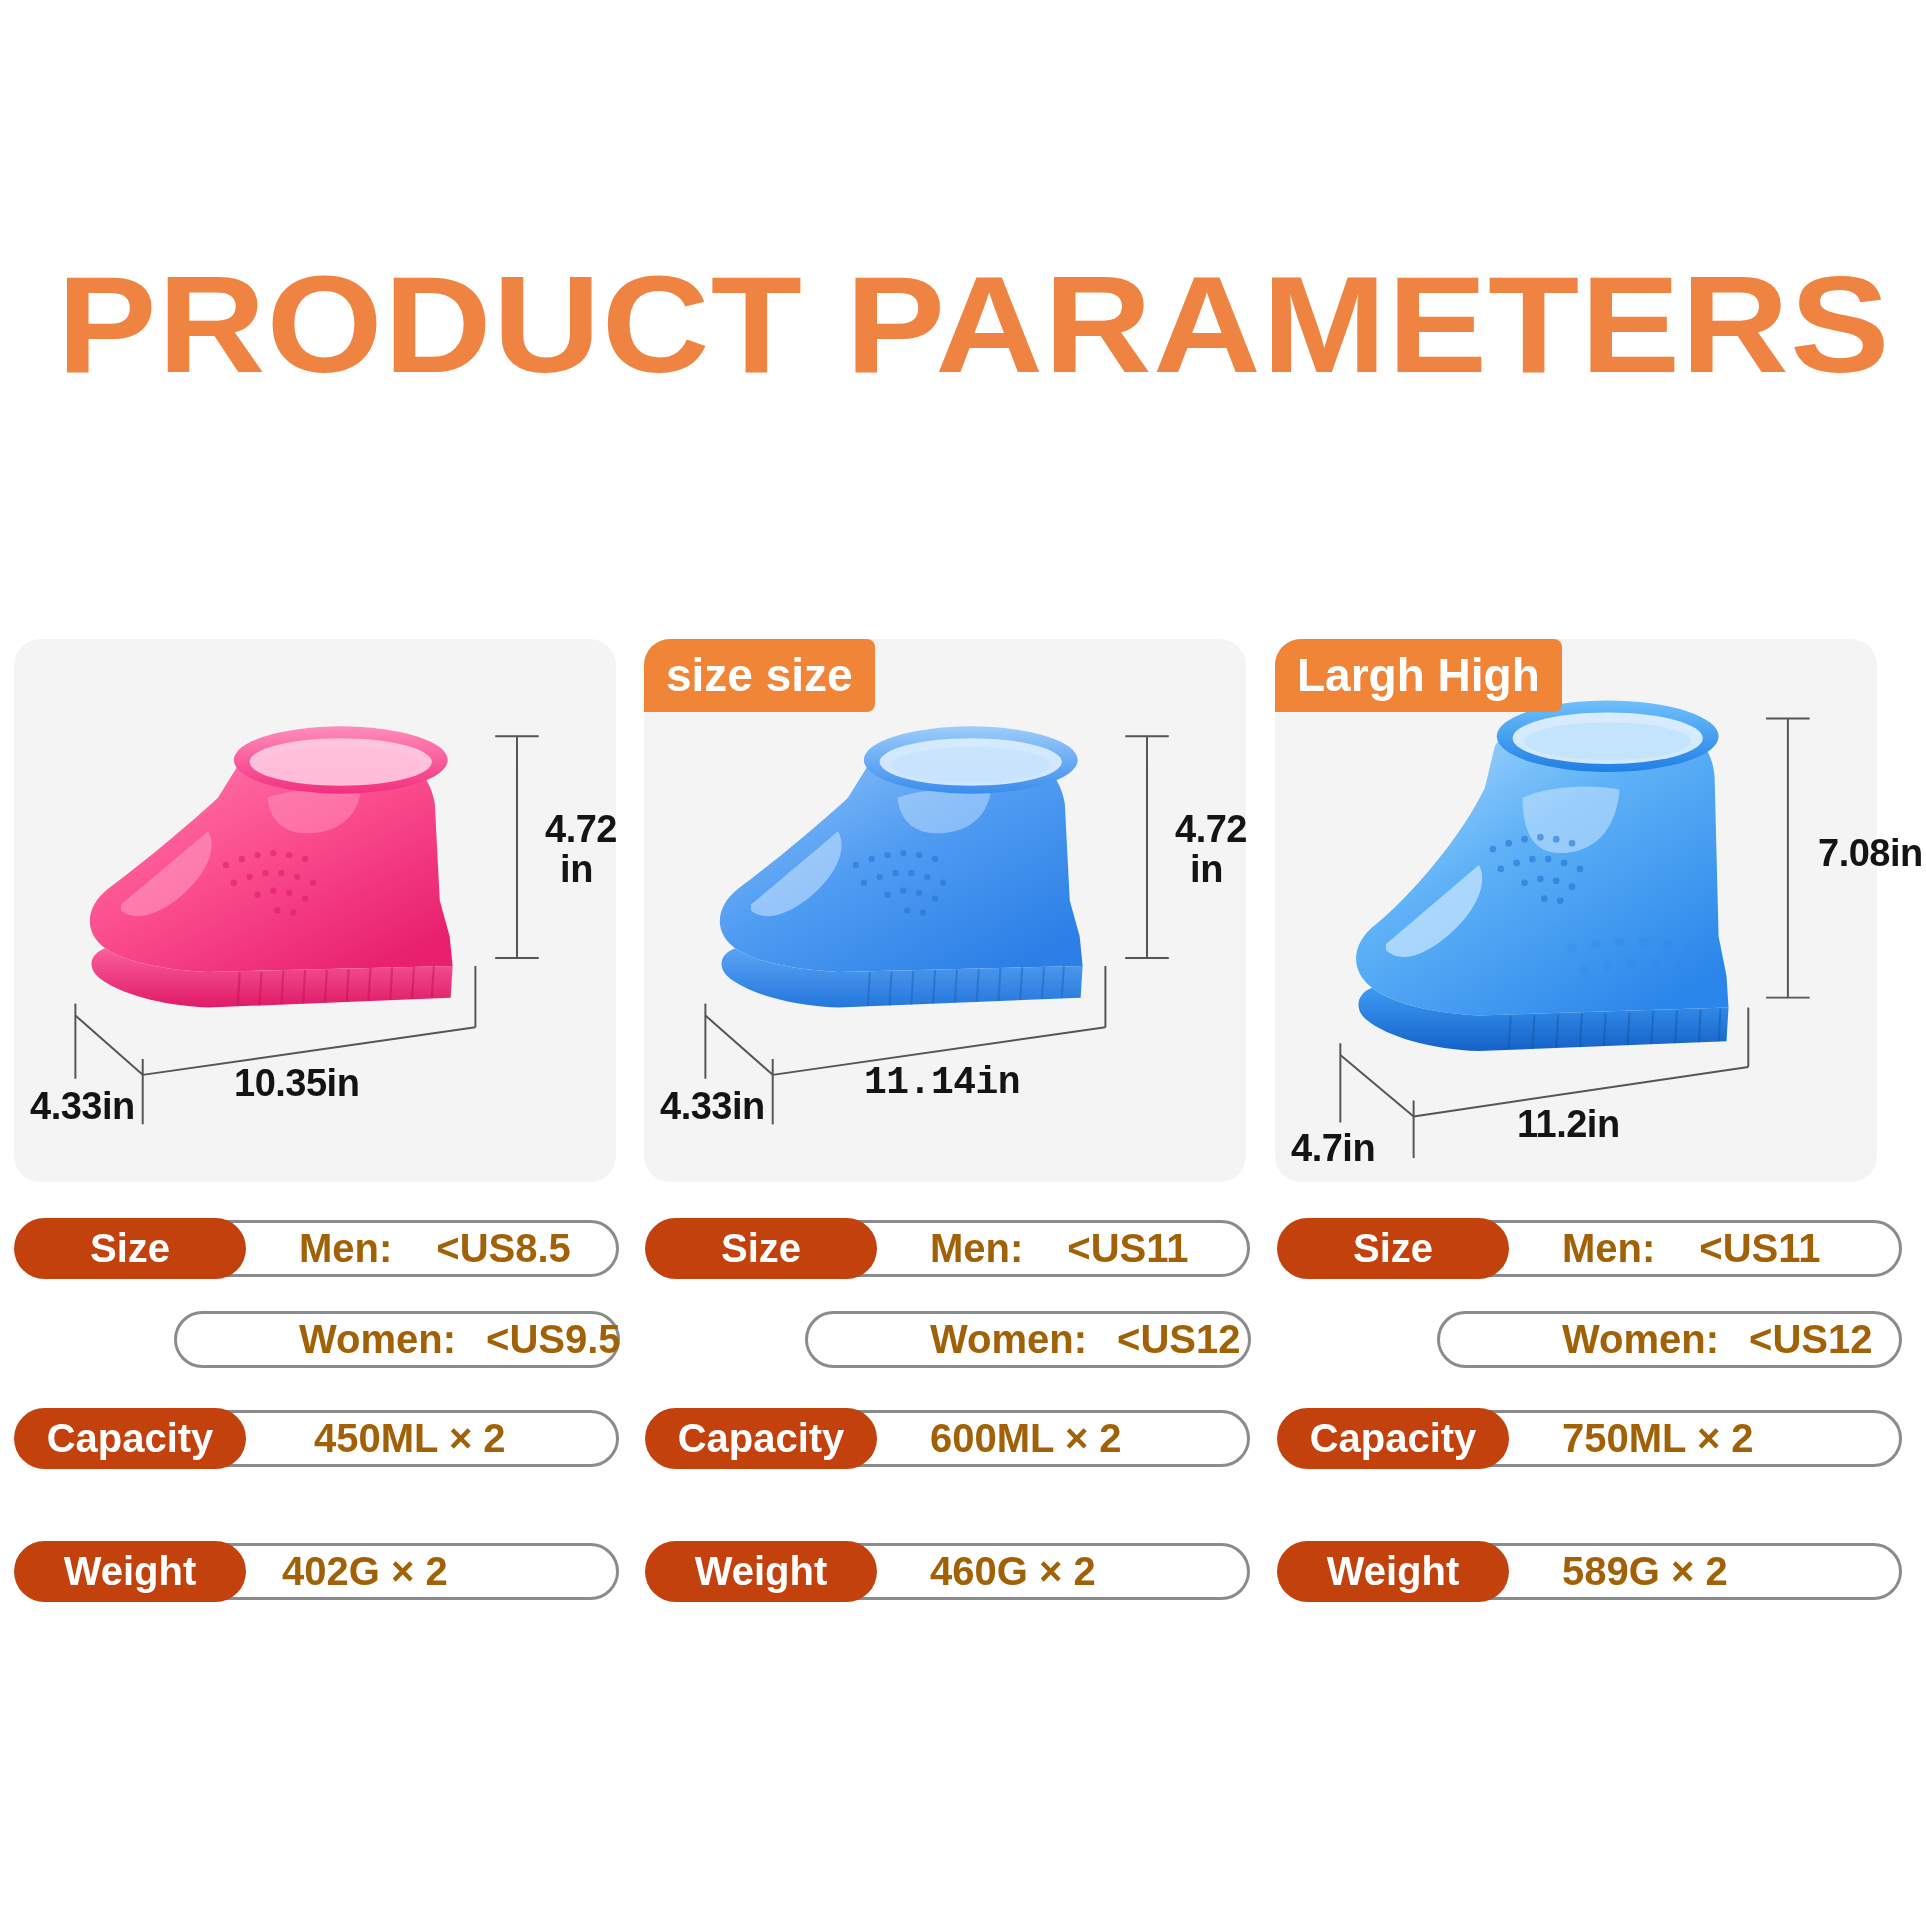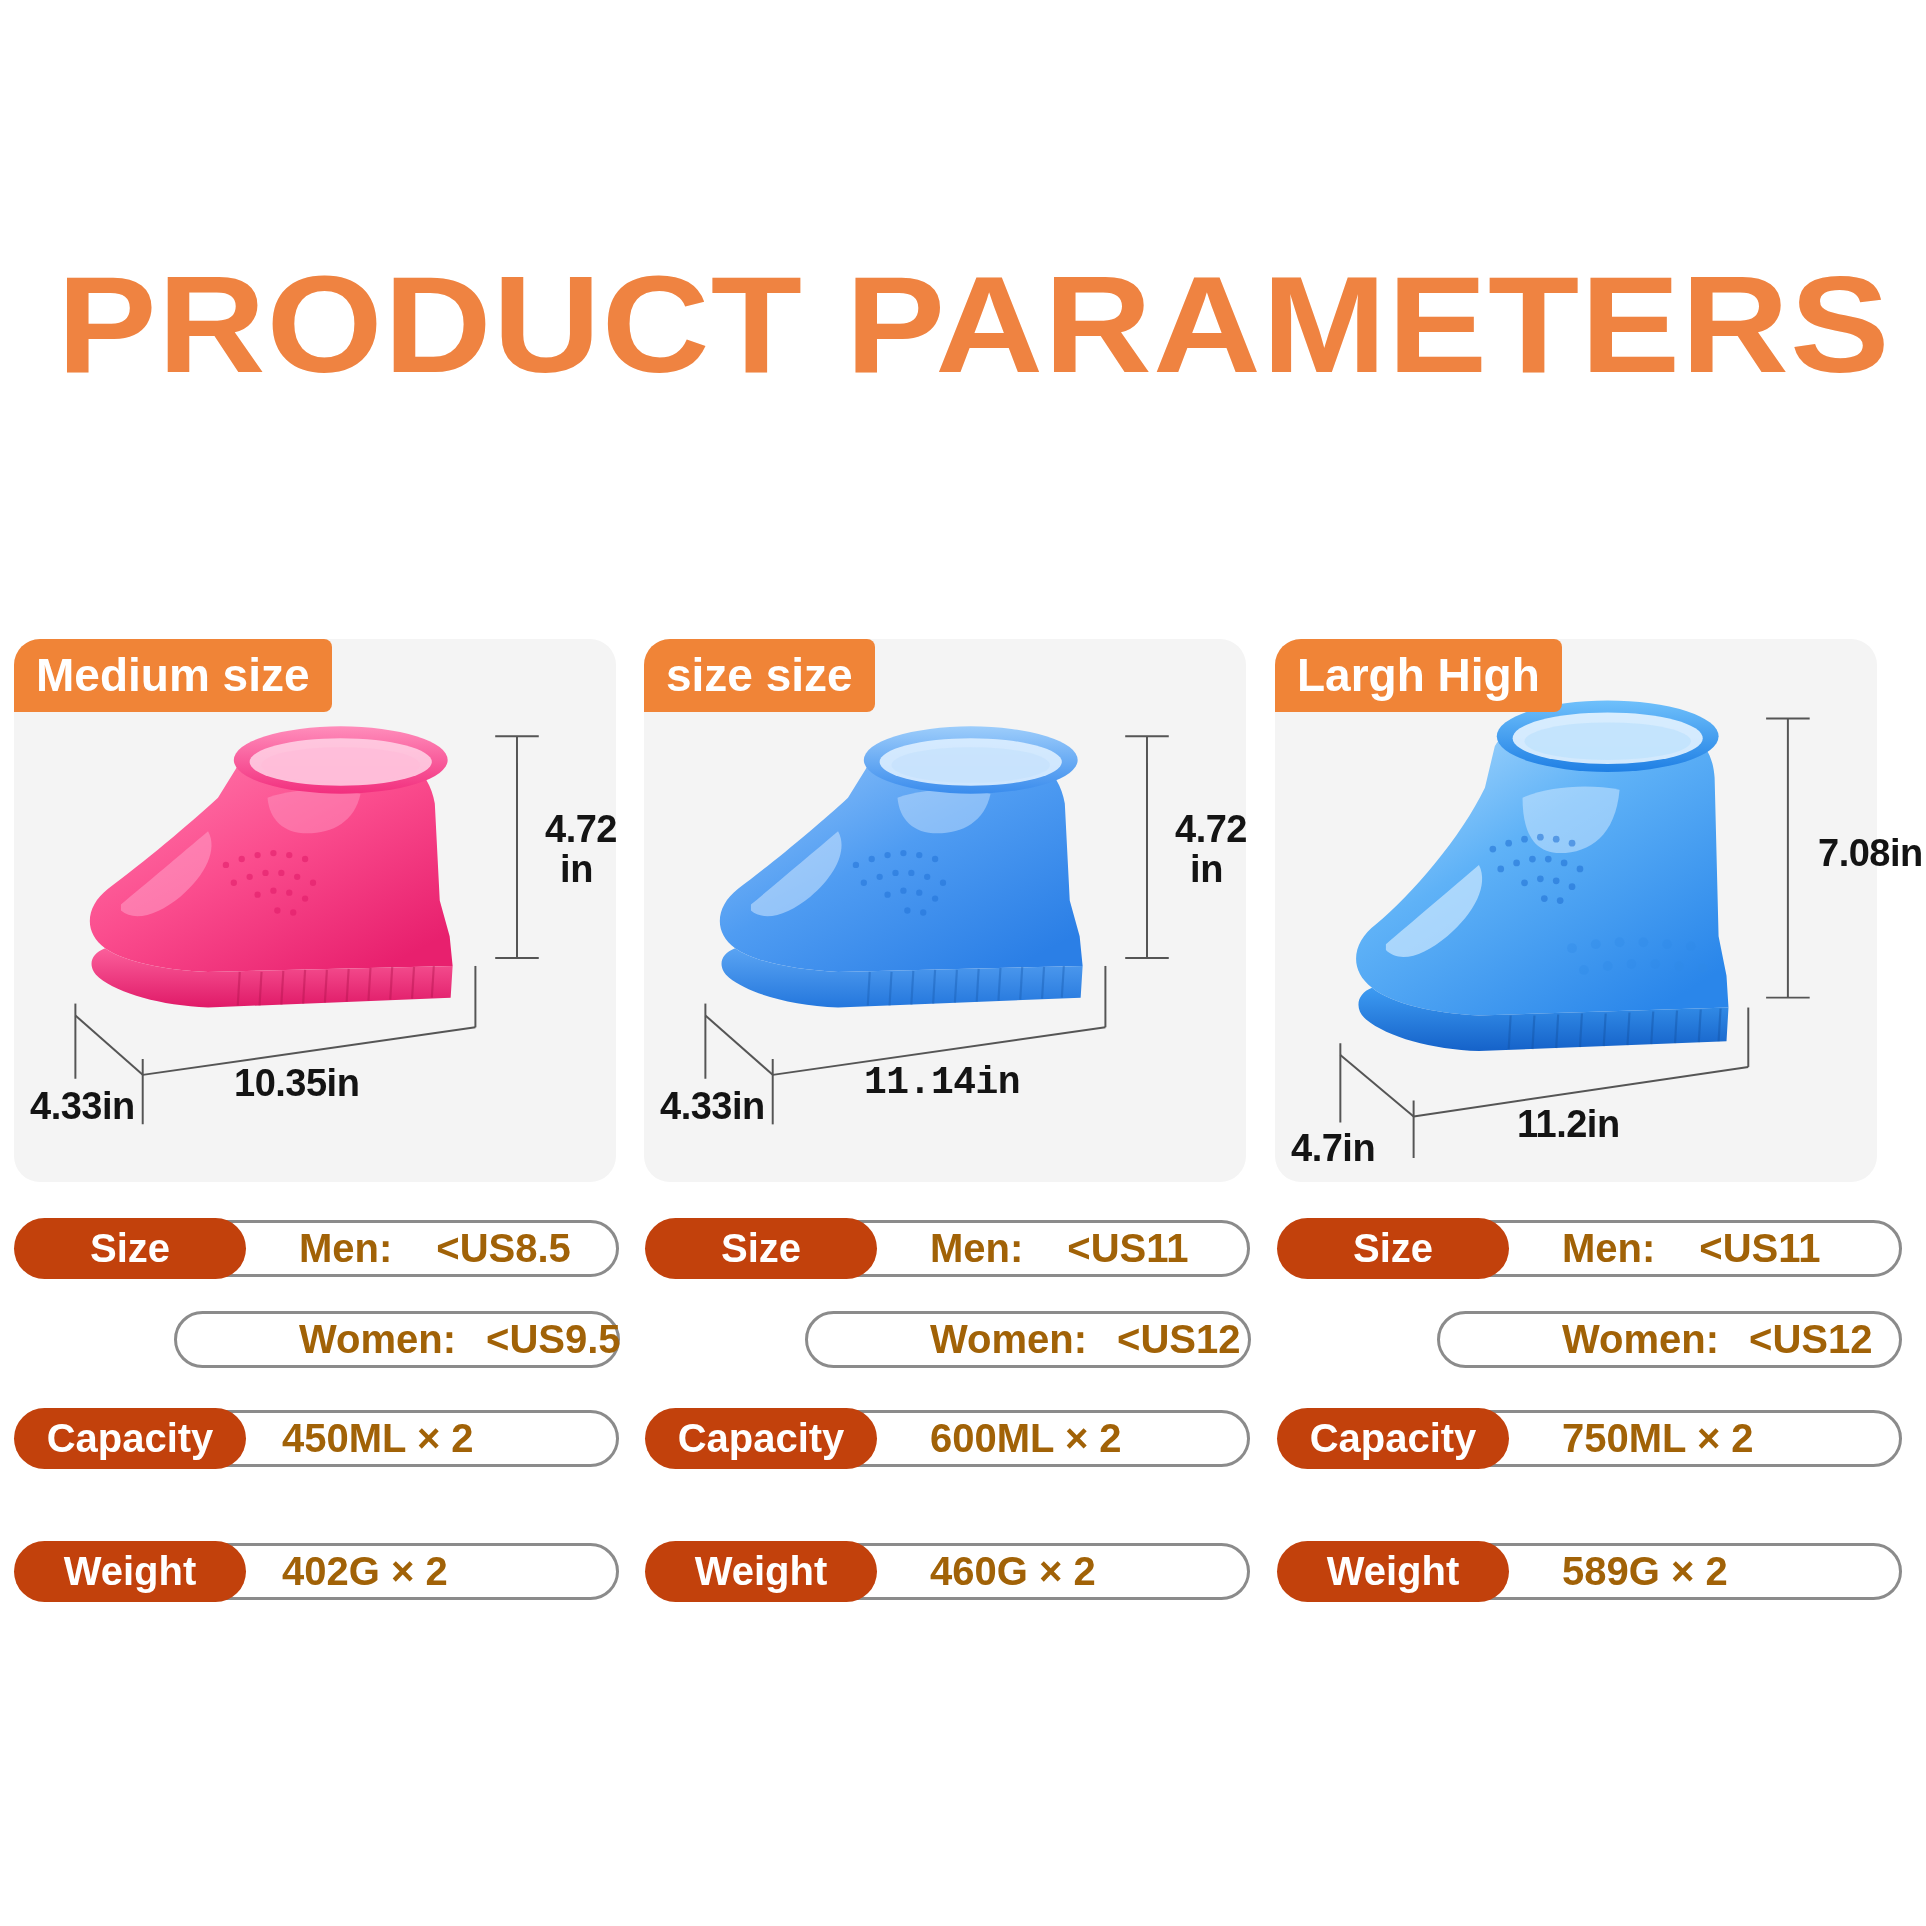--- a/index.html
+++ b/index.html
@@ -239,21 +239,20 @@
 
           <line x1="62" y1="380" x2="130" y2="440"></line>
 
           <line x1="62" y1="368" x2="62" y2="444"></line>
 
           <line x1="130" y1="424" x2="130" y2="490"></line>
         </g>
       </svg>
     </div>
 
-    <div class="card-tab">Medium size</div>
 
     <div class="dim-label two-line" style="left:531px; top:170px; width:63px;">
       <div>4.72</div>
       <div>in</div>
     </div>
 
     <div class="dim-label" style="left:220px; top:424px;">10.35in</div>
 
     <div class="dim-label" style="left:16px; top:447px;">4.33in</div>
   </div>
@@ -469,21 +468,21 @@
   <div class="spec-row" style="top:91px;">
     <div class="pill-white" style="left:160px; width:446px;"></div>
     <div class="pill-text tight" style="left:285px;">
       <span class="pt-key">Women:</span><span>&lt;US9.5</span>
     </div>
   </div>
 
   <div class="spec-row" style="top:190px;">
     <div class="pill-white" style="left:59px; width:546px;"></div>
     <div class="pill-gray" style="width:232px;">Capacity</div>
-    <div class="pill-text" style="left:268px;">450ML × 2</div>
+    <div class="pill-text" style="left:300px;">450ML × 2</div>
   </div>
 
   <div class="spec-row" style="top:323px;">
     <div class="pill-white" style="left:59px; width:546px;"></div>
     <div class="pill-gray" style="width:232px;">Weight</div>
     <div class="pill-text" style="left:268px;">402G × 2</div>
   </div>
 </div>
 
 <div class="spec-col s1" style="top:1220px;">

